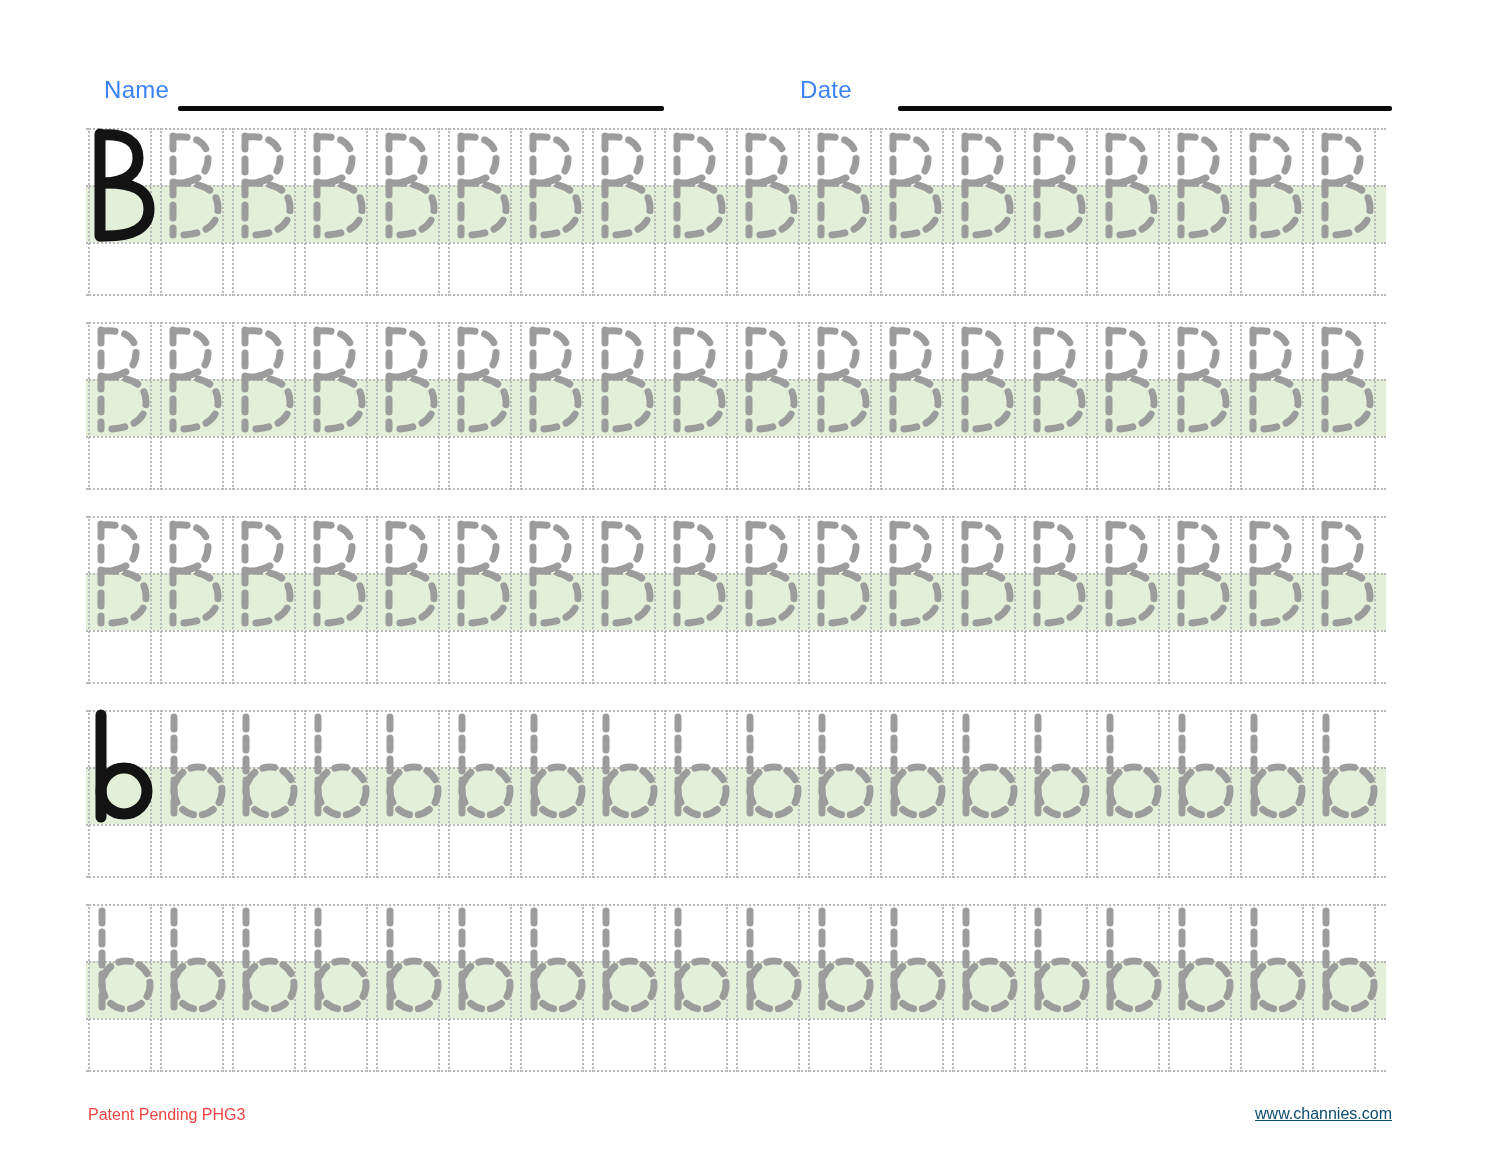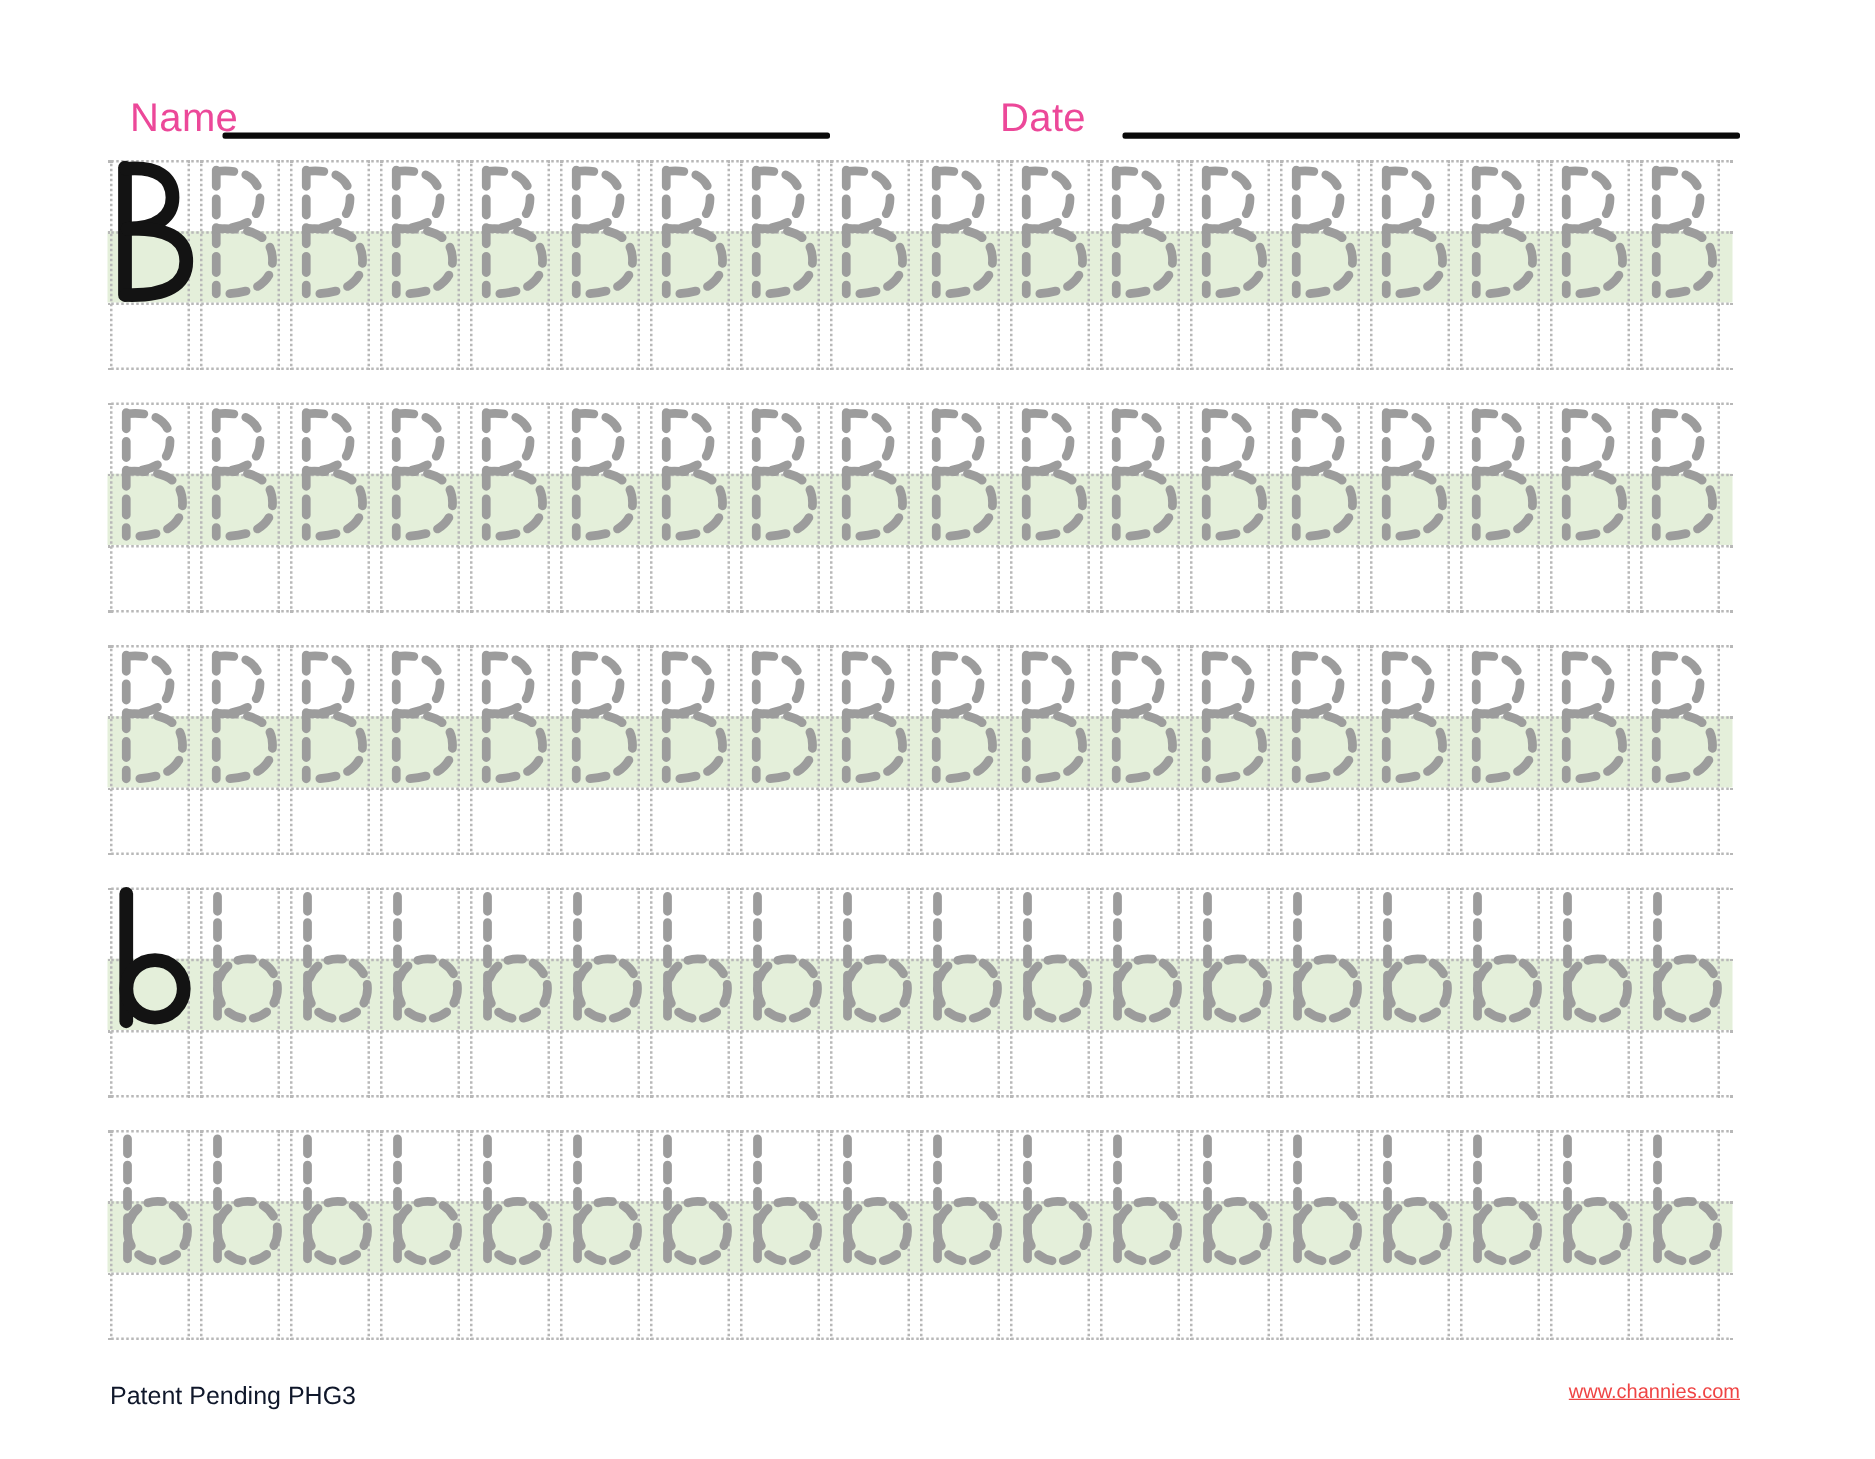--- a/index.html
+++ b/index.html
@@ -1,36 +1,36 @@
 <!DOCTYPE html>
 <html><head>
 <meta charset="utf-8">
 <style>
   html,body{margin:0;padding:0;background:#fff;}
   .sheet{
     position:relative;width:1500px;height:1167px;background:#fff;overflow:hidden;
     font-family:"Liberation Sans", sans-serif;color:#111;
   }
-  .field-label{position:absolute;font-size:32px;font-weight:500;color:#ec4899;letter-spacing:.3px;}
+  .field-label{position:absolute;font-size:24px;font-weight:500;color:#3b82f6;letter-spacing:.3px;}
   #name-label{left:104px;top:76px;}
   #date-label{left:800px;top:76px;}
   .write-line{position:absolute;top:106px;height:5px;background:#0a0a0a;border-radius:2px;}
   #name-line{left:178px;width:486px;}
   #date-line{left:898px;width:494px;}
   .rows{position:absolute;left:88px;top:128px;display:flex;flex-direction:column;gap:26px;}
   .row{position:relative;width:1288px;height:168px;}
   .band{position:absolute;left:-2px;right:-10px;top:57px;height:57px;background:var(--green);}
   .hguide{position:absolute;left:-2px;right:-10px;height:0;border-top:2px dotted var(--dot);}
   .hg0{top:0;}.hg1{top:57px;}.hg2{top:114px;}.hg3{top:166px;}
   .cells{position:absolute;inset:0;display:flex;gap:8px;}
   .cell{position:relative;width:64px;height:100%;box-sizing:border-box;
         border-left:2px dotted var(--dot);border-right:2px dotted var(--dot);}
   .glyph{position:absolute;left:-2px;top:0;width:64px;height:114px;overflow:visible;}
-  .footer-left{position:absolute;left:88px;top:1106px;font-size:20px;color:#0f172a;}
-  .footer-link{position:absolute;right:108px;top:1105px;font-size:16px;color:#ef4444;
+  .footer-left{position:absolute;left:88px;top:1106px;font-size:16px;color:#ef4444;}
+  .footer-link{position:absolute;right:108px;top:1105px;font-size:16px;color:#0c4a6e;
                text-decoration:underline;cursor:pointer;margin-left:16px;}
   .defs-holder{position:absolute;width:0;height:0;}
 </style>
 </head>
 <body>
 
 <div class="sheet" style="--green: #e4efda; --dot: #b8b8b8; --trace: #9c9c9c; --ink: #131313;">
 
   <svg class="defs-holder" aria-hidden="true">
     <defs>

